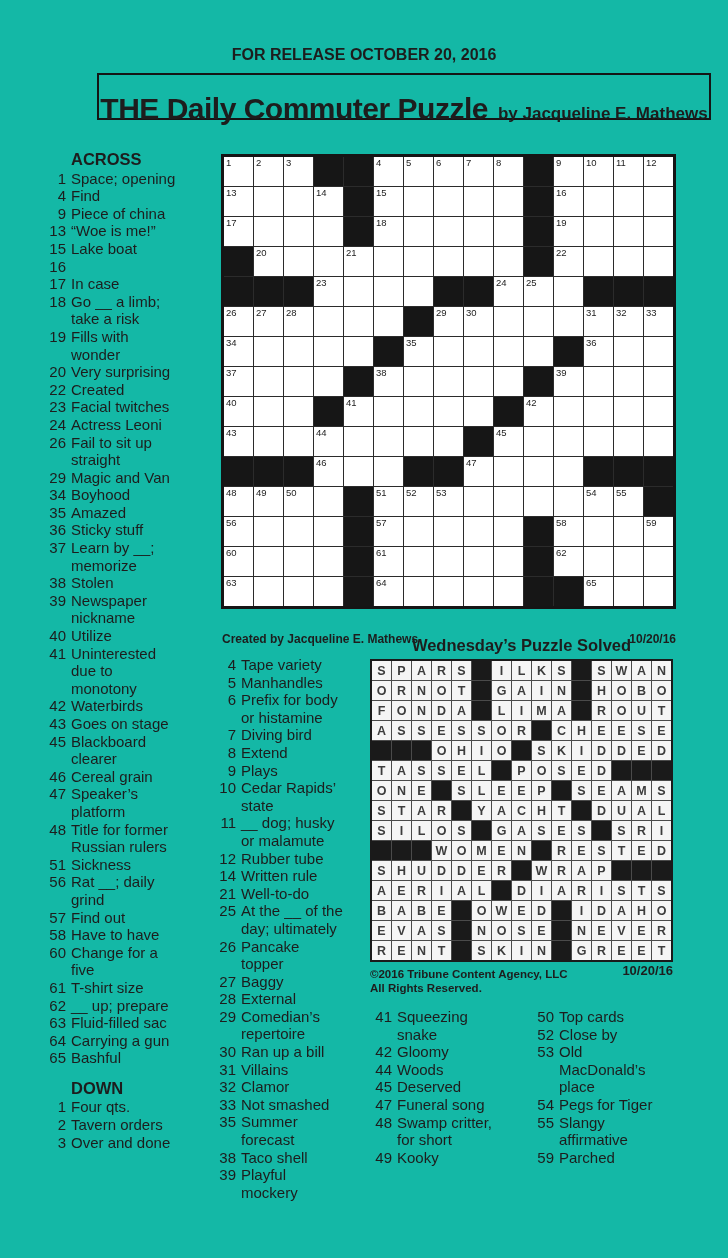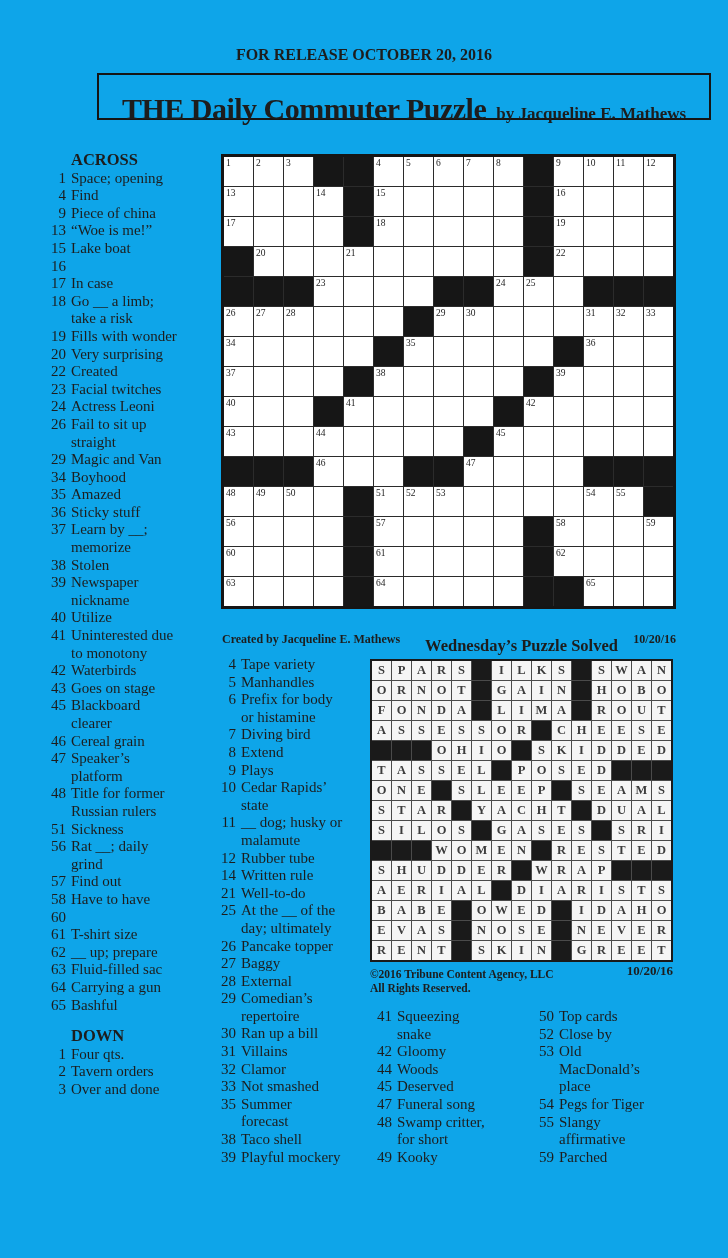--- a/index.html
+++ b/index.html
@@ -1,17 +1,17 @@
 <!DOCTYPE html>
 <html><head>
 <meta charset="utf-8">
 <style>
   html,body{margin:0;padding:0;background:#ffffff;}
-  .page{position:relative;width:728px;height:1258px;background:#0ea5e9;
-        font-family:Liberation Serif, serif;color:#1d1d1d;overflow:hidden;}
+  .page{position:relative;width:728px;height:1258px;background:#14b8a6;
+        font-family:Liberation Sans, sans-serif;color:#1d1d1d;overflow:hidden;}
 
   .release{position:absolute;top:46px;left:0;width:100%;text-align:center;
            font-size:16px;font-weight:bold;}
 
   .title-box{position:absolute;left:55px;top:73px;width:614px;height:47px;
              border:2.5px solid #151515;box-sizing:border-box;
              display:flex;align-items:baseline;justify-content:center;gap:10px;padding-top:19px;margin-left:42px;}
   .title{font-size:30px;font-weight:bold;letter-spacing:-0.5px;line-height:30px;}
   .byline{font-size:17px;font-weight:600;}
 
@@ -192,20 +192,21 @@
         <div class="clue">
           <span class="cn">57</span>
           <span class="ct">Find out</span>
         </div>
         <div class="clue">
           <span class="cn">58</span>
           <span class="ct">Have to have</span>
         </div>
         <div class="clue">
           <span class="cn">60</span>
+          <span class="ct">Change for a five</span>
         </div>
         <div class="clue">
           <span class="cn">61</span>
           <span class="ct">T-shirt size</span>
         </div>
         <div class="clue">
           <span class="cn">62</span>
           <span class="ct">__ up; prepare</span>
         </div>
         <div class="clue">

